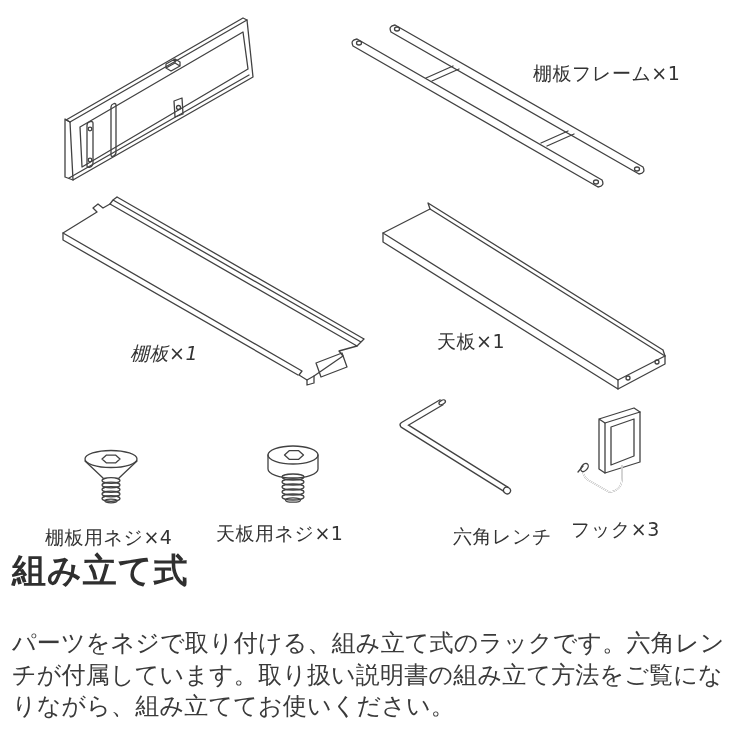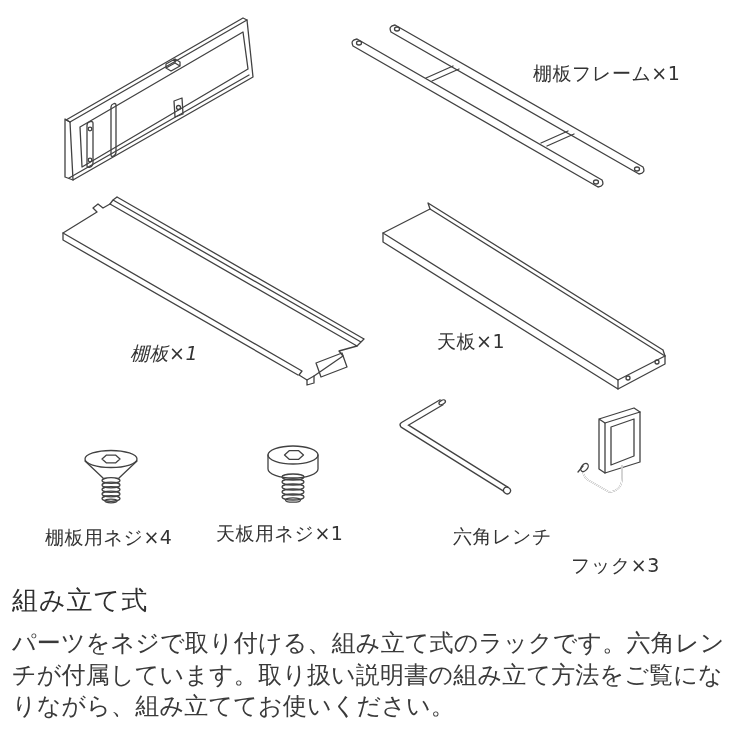--- a/index.html
+++ b/index.html
@@ -10,21 +10,21 @@
   }
   .part-svg{position:absolute;}
   .part-svg path,.part-svg line,.part-svg circle,.part-svg ellipse,.part-svg polygon{
     fill:none;stroke:#424242;stroke-width:1.3;stroke-linejoin:round;stroke-linecap:round;
   }
   .part-label{
     position:absolute;font-size:19px;color:#333333;letter-spacing:0.5px;
     white-space:nowrap;line-height:24px;
   }
   .section-heading{
-    position:absolute;left:12px;top:584px;font-size:26px;font-weight:400;
+    position:absolute;left:12px;top:554px;font-size:34px;font-weight:700;
     color:#2f2f2f;letter-spacing:1px;line-height:32px;
   }
   .section-body{
     position:absolute;left:12px;top:628px;width:722px;font-size:24px;
     color:#3a3a3a;line-height:31.5px;letter-spacing:0.2px;
   }
   .wrench-over{stroke:#ffffff !important;}
   .hook-band-under{stroke:#424242;stroke-width:11;fill:none;stroke-linejoin:round;}
   .hook-band-over{stroke:#ffffff !important;stroke-width:8.2;fill:none;stroke-linejoin:round;}
 </style>
@@ -130,18 +130,18 @@
 
     <path d="M35,17 L70,6 L70,56 L35,67 Z"></path>
     <path d="M41,21 L64,13 L64,50 L41,59 Z"></path>
     <path d="M35,17 L29,13 L64,2 L70,6 M29,13 L29,63 L35,67"></path>
 
     <path class="hook-band-under" d="M52,60 L52,72 Q52,85 39,86 L18,74 Q11,69 14,61"></path>
     <path class="hook-band-over" d="M52,60 L52,72 Q52,85 39,86 L18,74 Q11,69 14,61"></path>
     <ellipse cx="14.5" cy="61.5" rx="3" ry="4.6" transform="rotate(40 14.5 61.5)" style="fill:#ffffff;"></ellipse>
     <path d="M8,66 L13,60"></path>
   </svg>
-  <div class="part-label" style="left:571px;top:517px;margin-top:36px;">フック×3</div>
+  <div class="part-label" style="left:571px;top:517px;">フック×3</div>
 
   <h2 class="section-heading" style="margin:0;">組み立て式</h2>
   <p class="section-body" style="margin:0;">パーツをネジで取り付ける、組み立て式のラックです。六角レンチが付属しています。取り扱い説明書の組み立て方法をご覧になりながら、組み立ててお使いください。</p>
 
 </div>
 
 </body></html>

